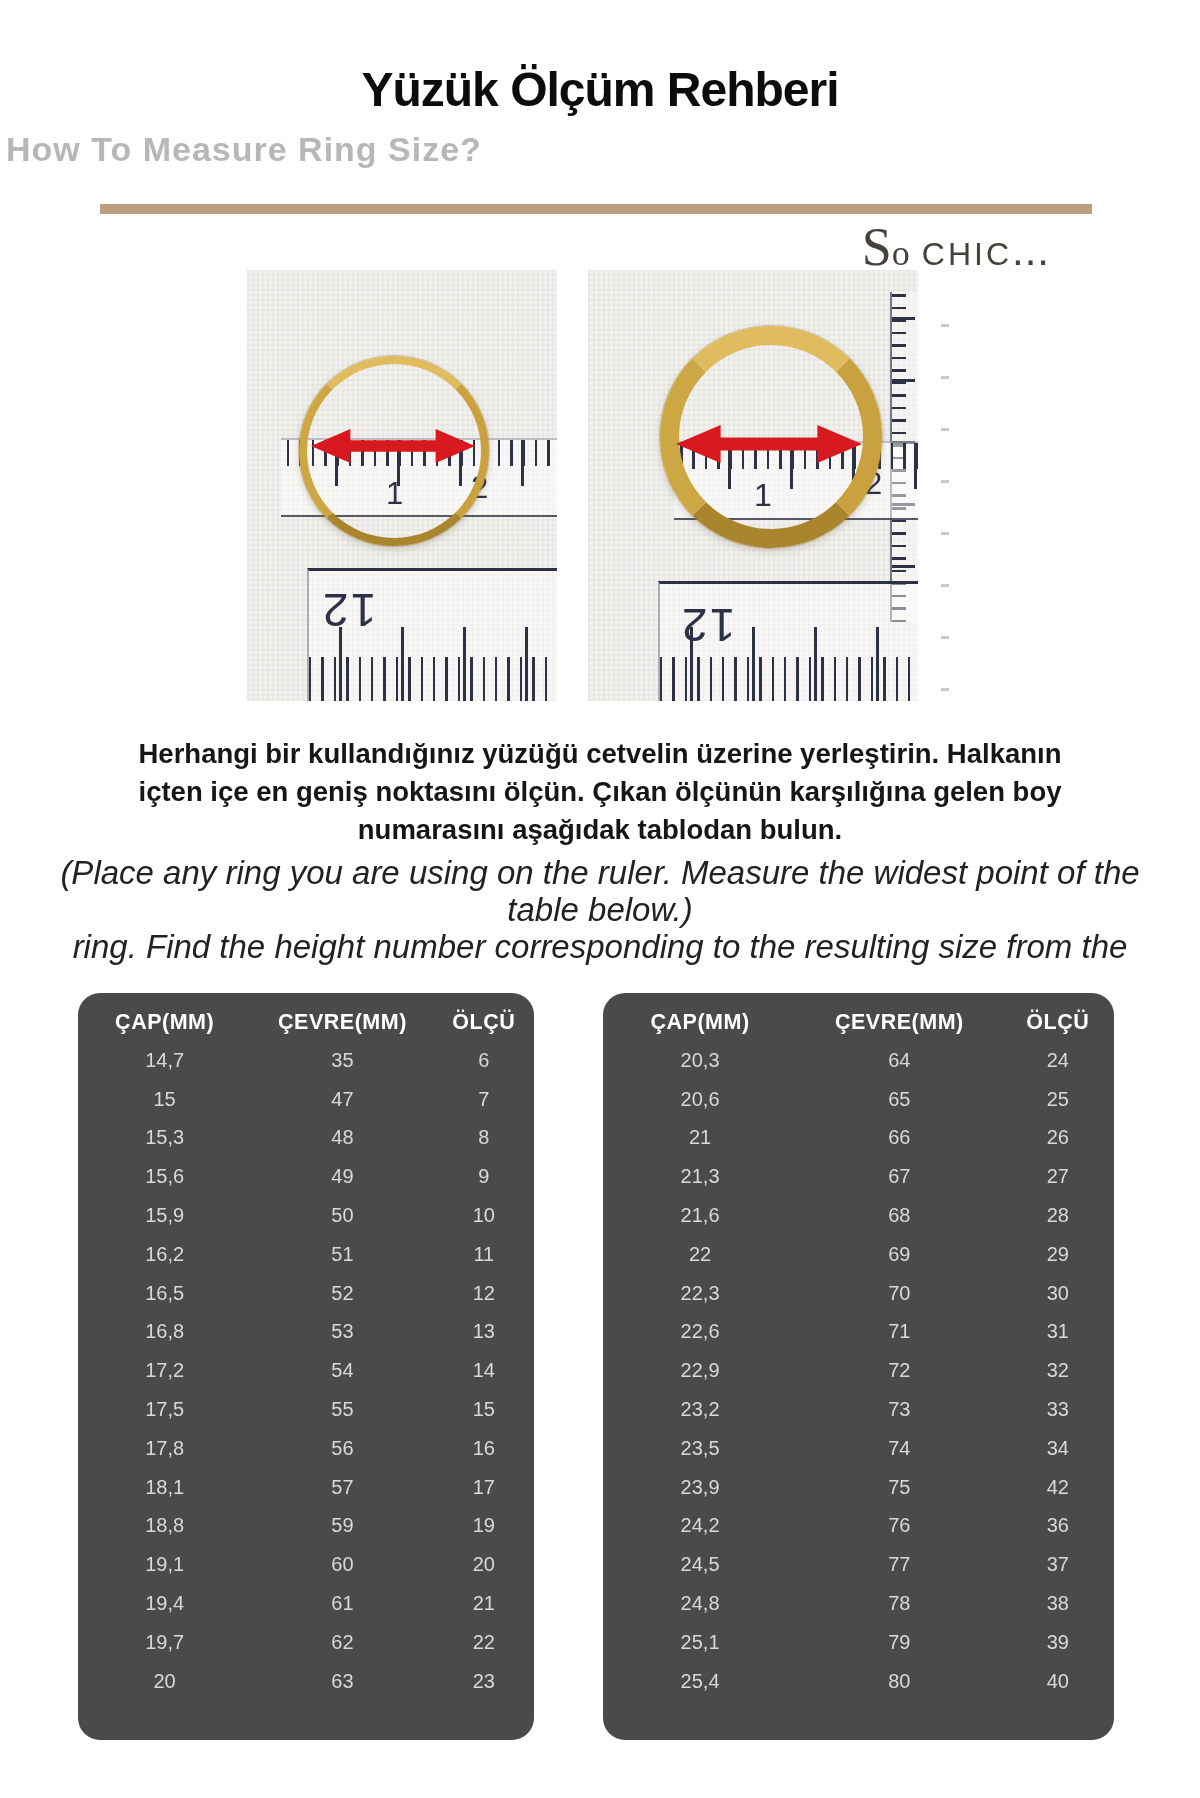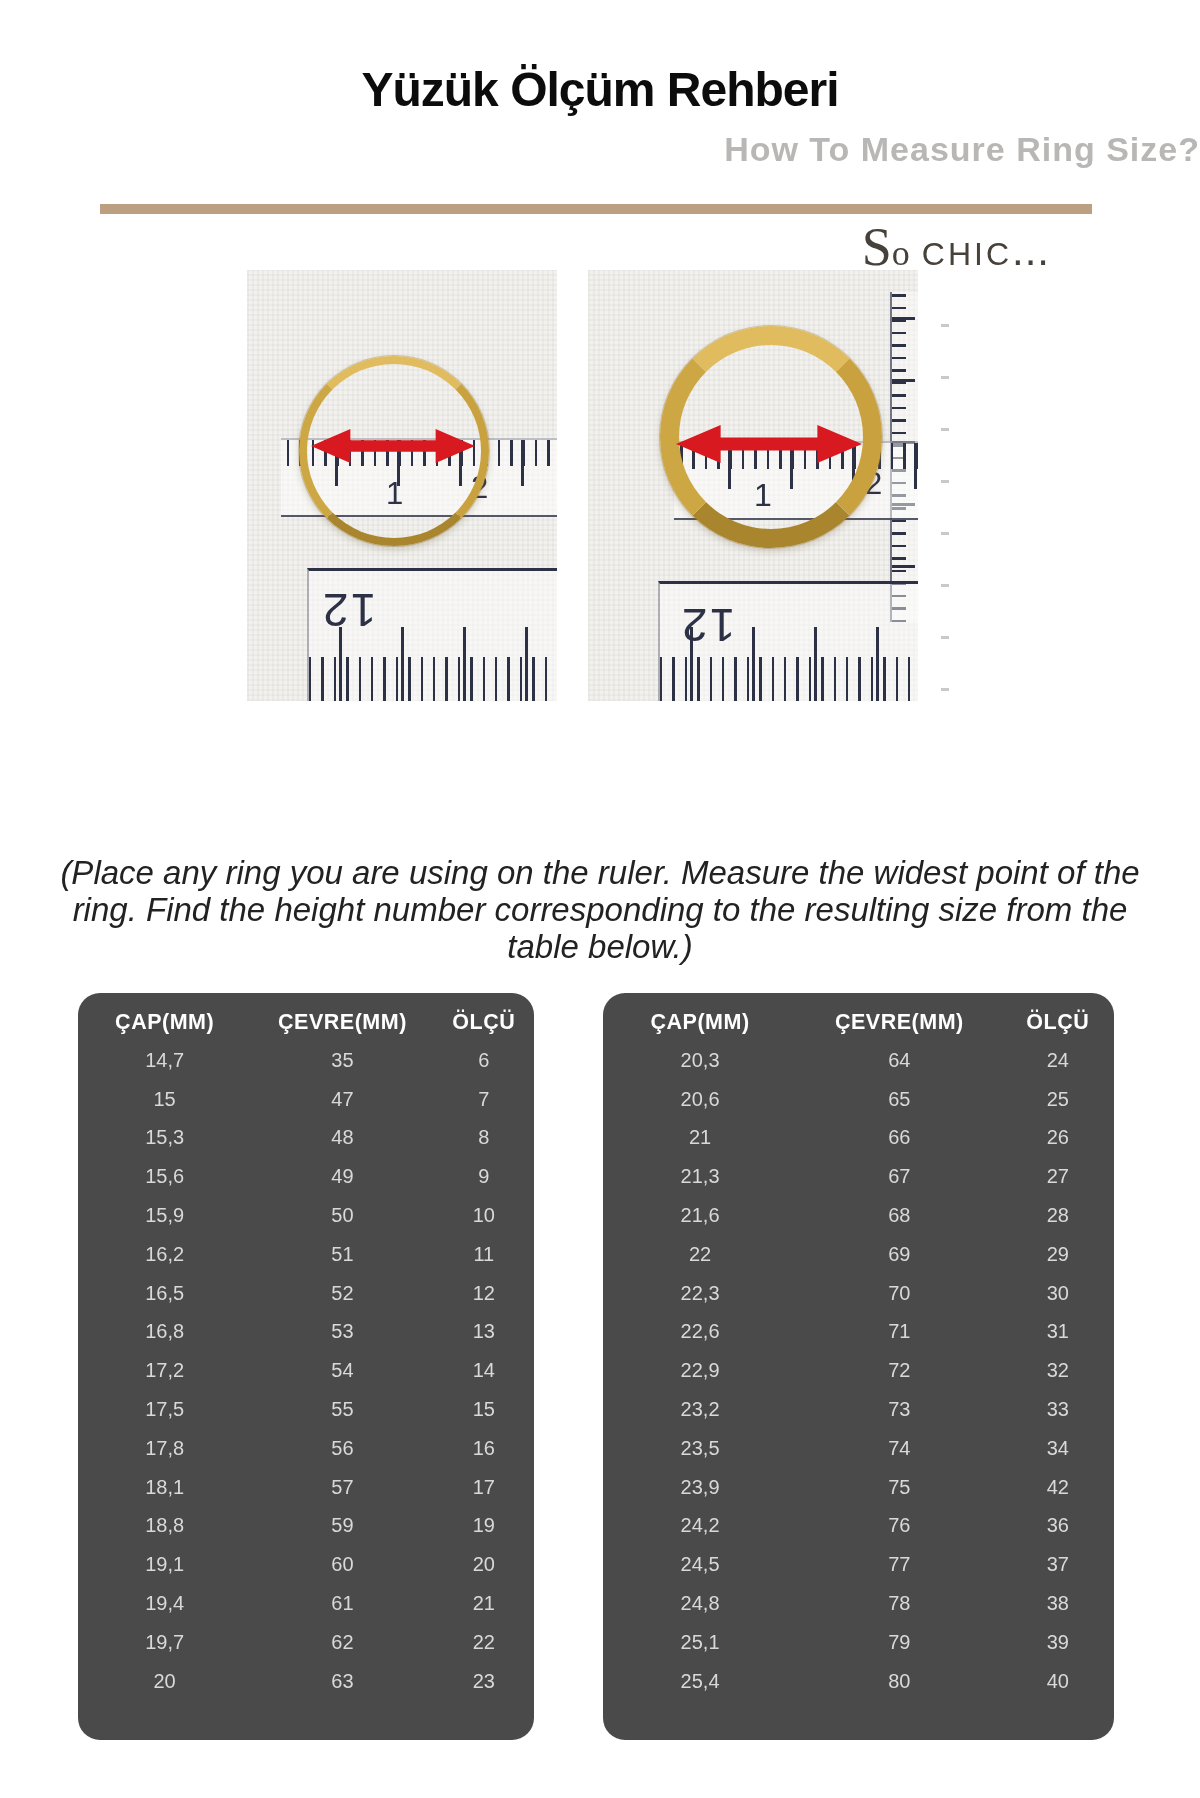--- a/index.html
+++ b/index.html
@@ -8,21 +8,21 @@
     position:relative; width:1200px; height:1798px; margin:8px auto;
     background:#ffffff; overflow:hidden;
     font-family:"Liberation Sans", sans-serif;
   }
   
   .title {
     position:absolute; top:54px; left:0; right:0; text-align:center;
     font-size:48px; font-weight:700; color:#0c0c0c; letter-spacing:-1px;
   }
   .subtitle {
-    position:absolute; top:122px; left:0; right:0; text-align:right;
+    position:absolute; top:122px; left:6px; right:0; text-align:left;
     font-size:34px; font-weight:700; color:#b8b7b5; letter-spacing:1px;
   }
   .divider {
     position:absolute; left:100px; top:196px; width:992px; height:10px;
     background:#bb9f80;
   }
   
   .logo {
     position:absolute; top:212px; right:150px; color:#46413b;
     white-space:nowrap; line-height:1;
@@ -179,25 +179,30 @@
     <div class="dash"></div>
     <div class="dash"></div>
     <div class="dash"></div>
     <div class="dash"></div>
     <div class="dash"></div>
     <div class="dash"></div>
     <div class="dash"></div>
     <div class="dash"></div>
   </div>
 
+  <div class="instr-tr">
+    <div>Herhangi bir kullandığınız yüzüğü cetvelin üzerine yerleştirin. Halkanın</div>
+    <div>içten içe en geniş noktasını ölçün. Çıkan ölçünün karşılığına gelen boy</div>
+    <div>numarasını aşağıdak tablodan bulun.</div>
+  </div>
 
   <div class="instr-en">
     <div>(Place any ring you are using on the ruler. Measure the widest point of the</div>
+    <div>table below.)</div>
     <div>ring. Find the height number corresponding to the resulting size from the</div>
-    <div>table below.)</div>
   </div>
 
   <div class="table table-left">
     <div class="thead">
       <div class="hcell">ÇAP(MM)</div>
       <div class="hcell">ÇEVRE(MM)</div>
       <div class="hcell">ÖLÇÜ</div>
     </div>
     <div class="tbody">
         <div class="trow">

